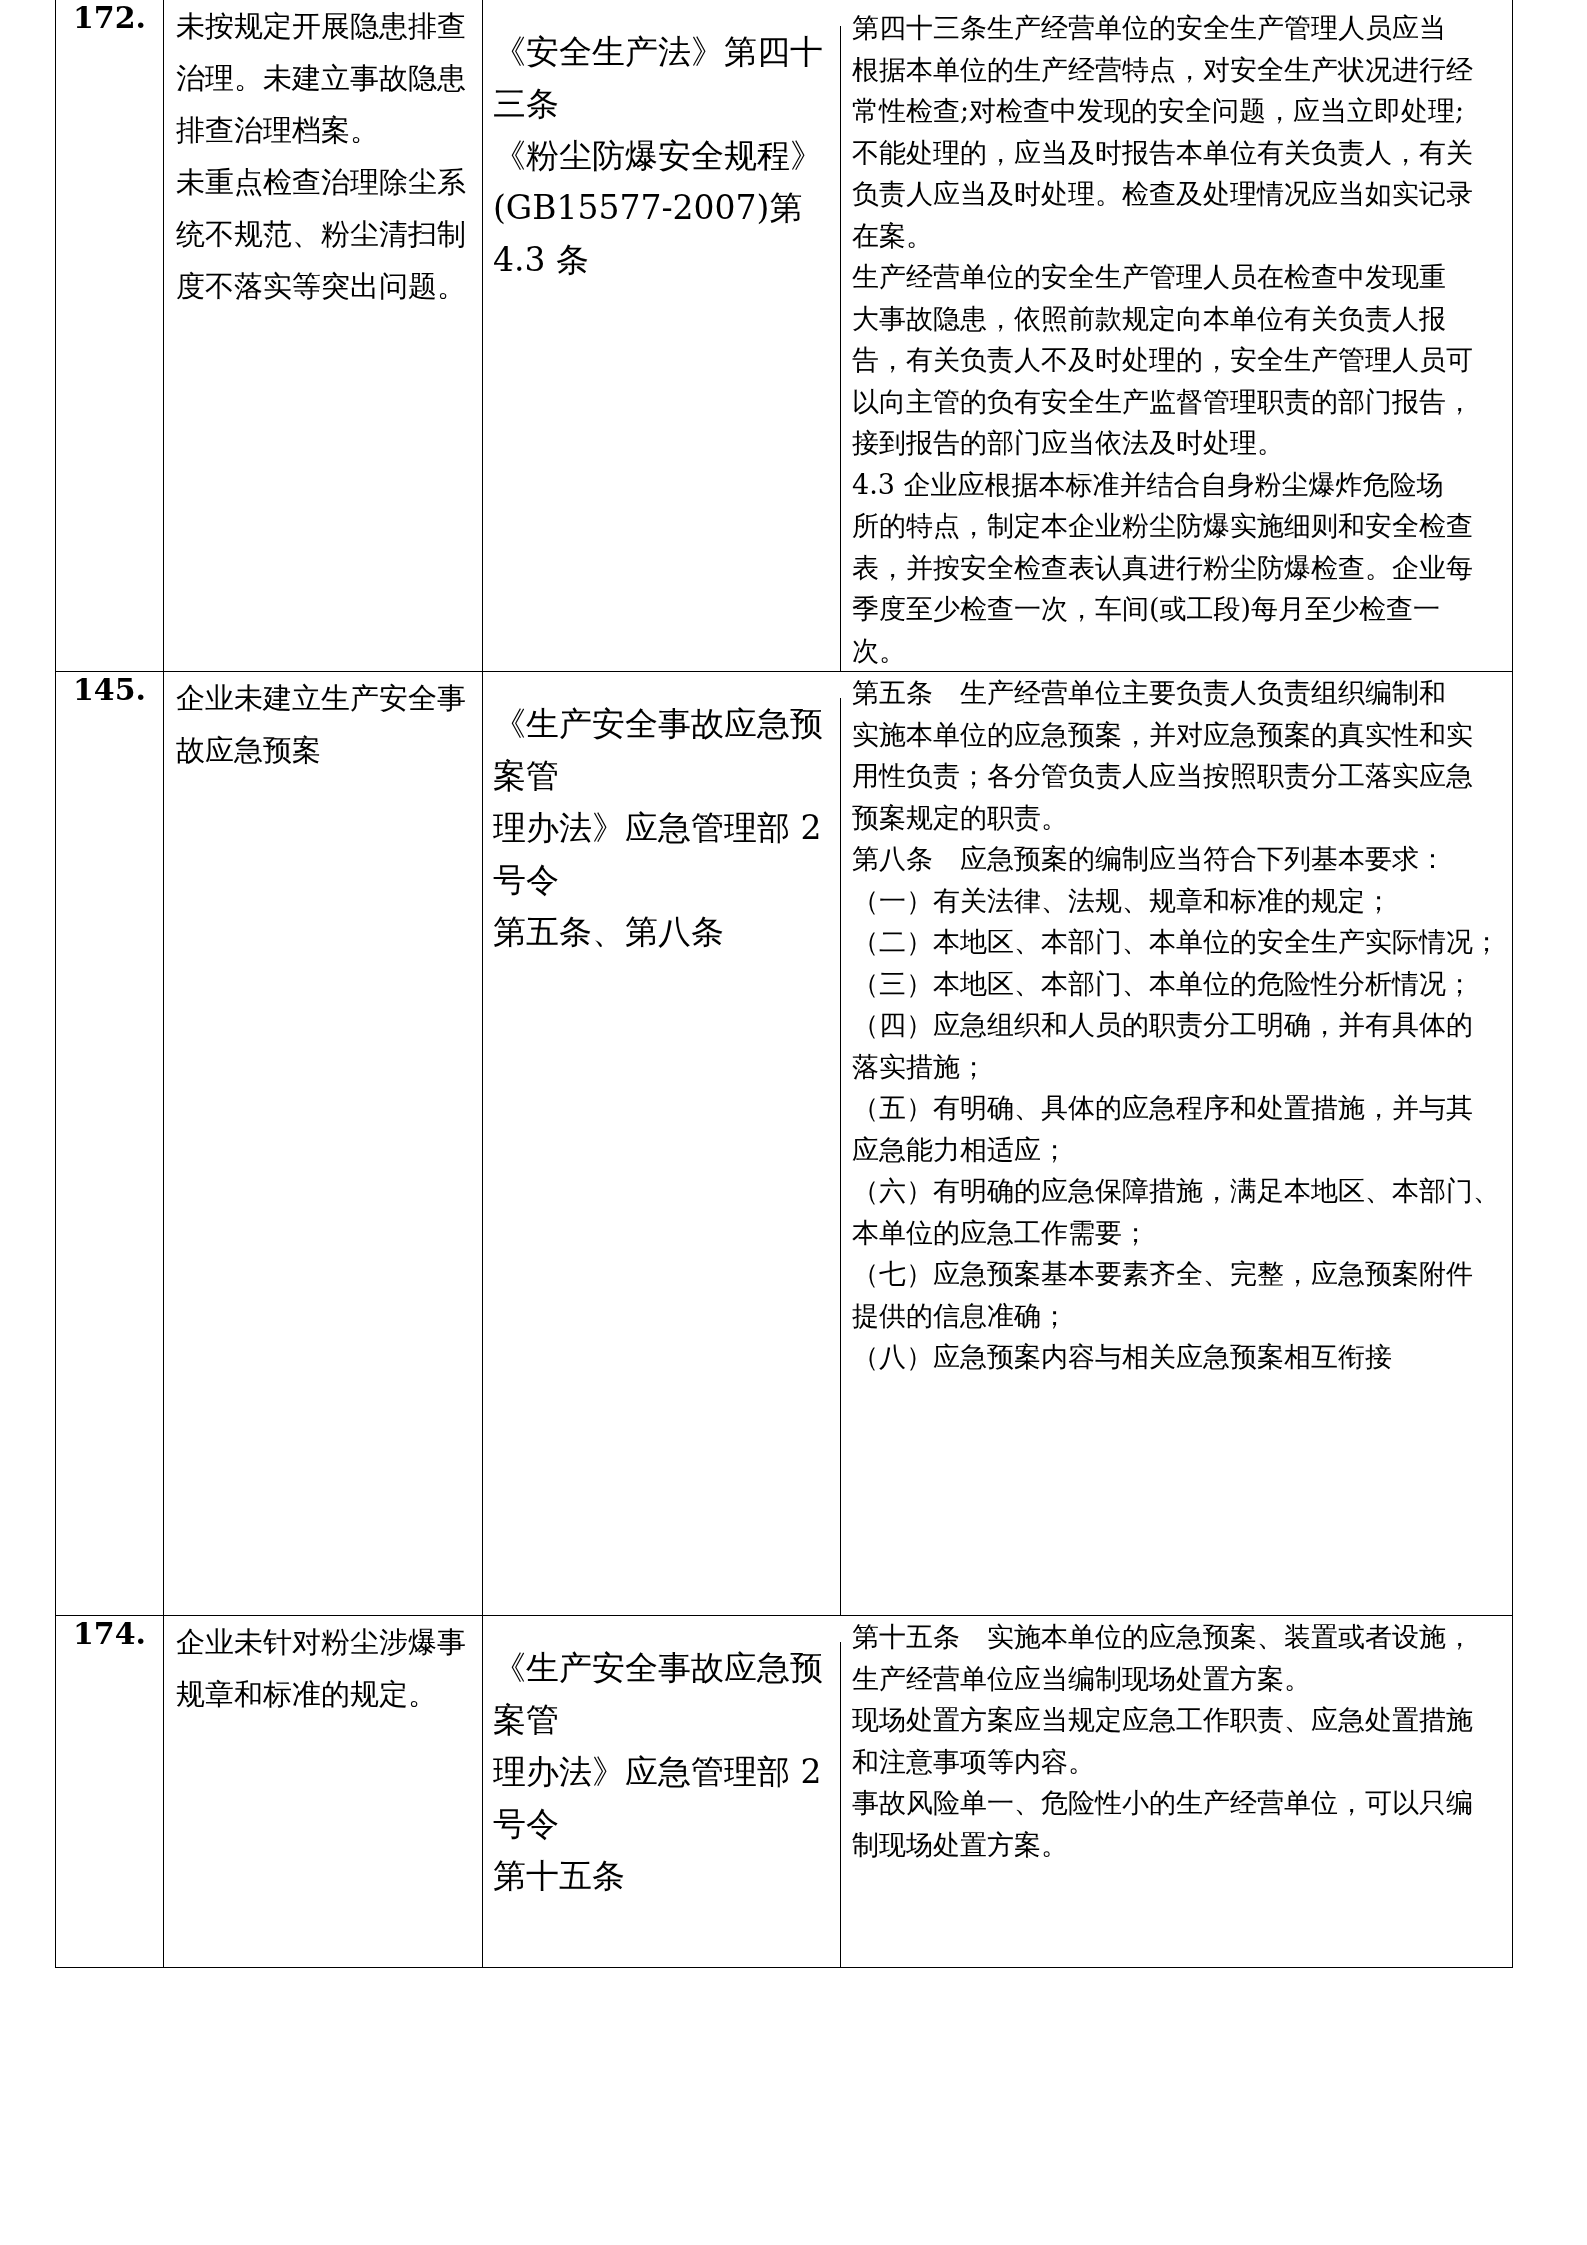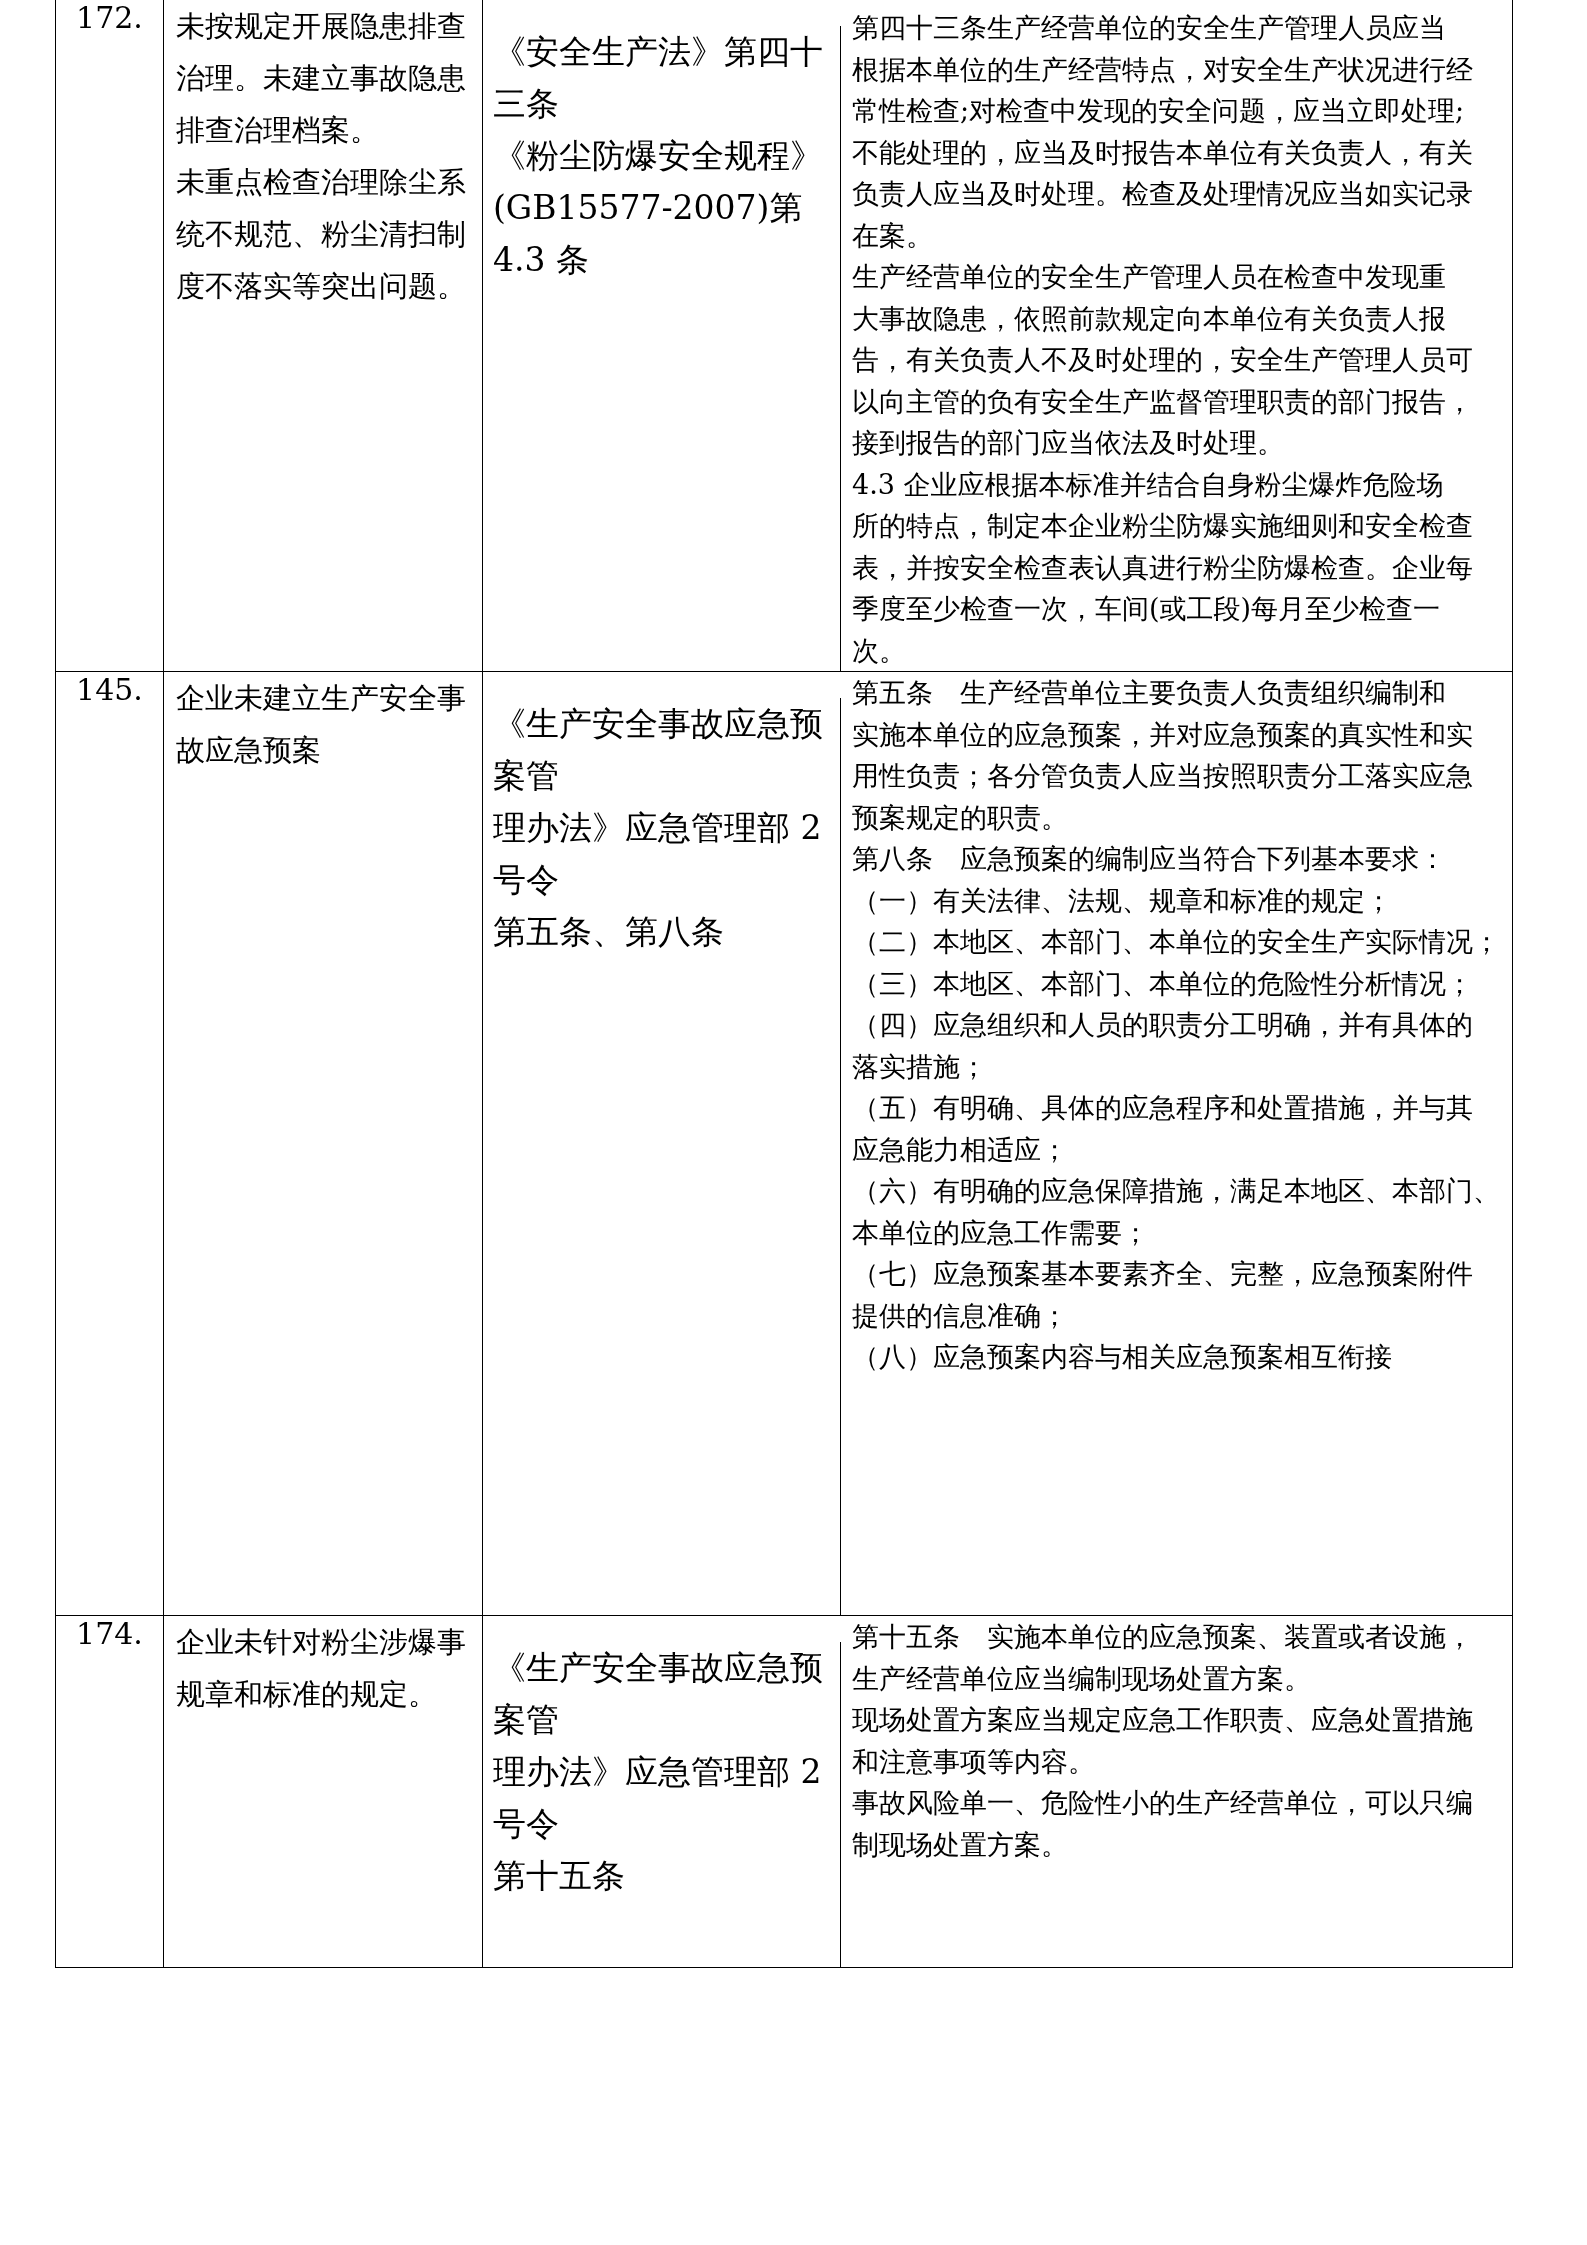--- a/index.html
+++ b/index.html
@@ -29,20 +29,21 @@
     border-right: 1.5px solid #000000;
     border-bottom: 1.5px solid #000000;
     box-sizing: border-box;
     display: flex;
     align-items: flex-start;
     overflow: hidden;
   }
   .num-cell {
     justify-content: center;
     font-size: 30px;
+    font-weight: bold;
   }
   .violation-cell {
     padding: 0 12px;
     font-size: 29px;
     line-height: 52px;
   }
   .basis-cell {
     padding: 0 10px;
     font-size: 33px;
     line-height: 52px;

